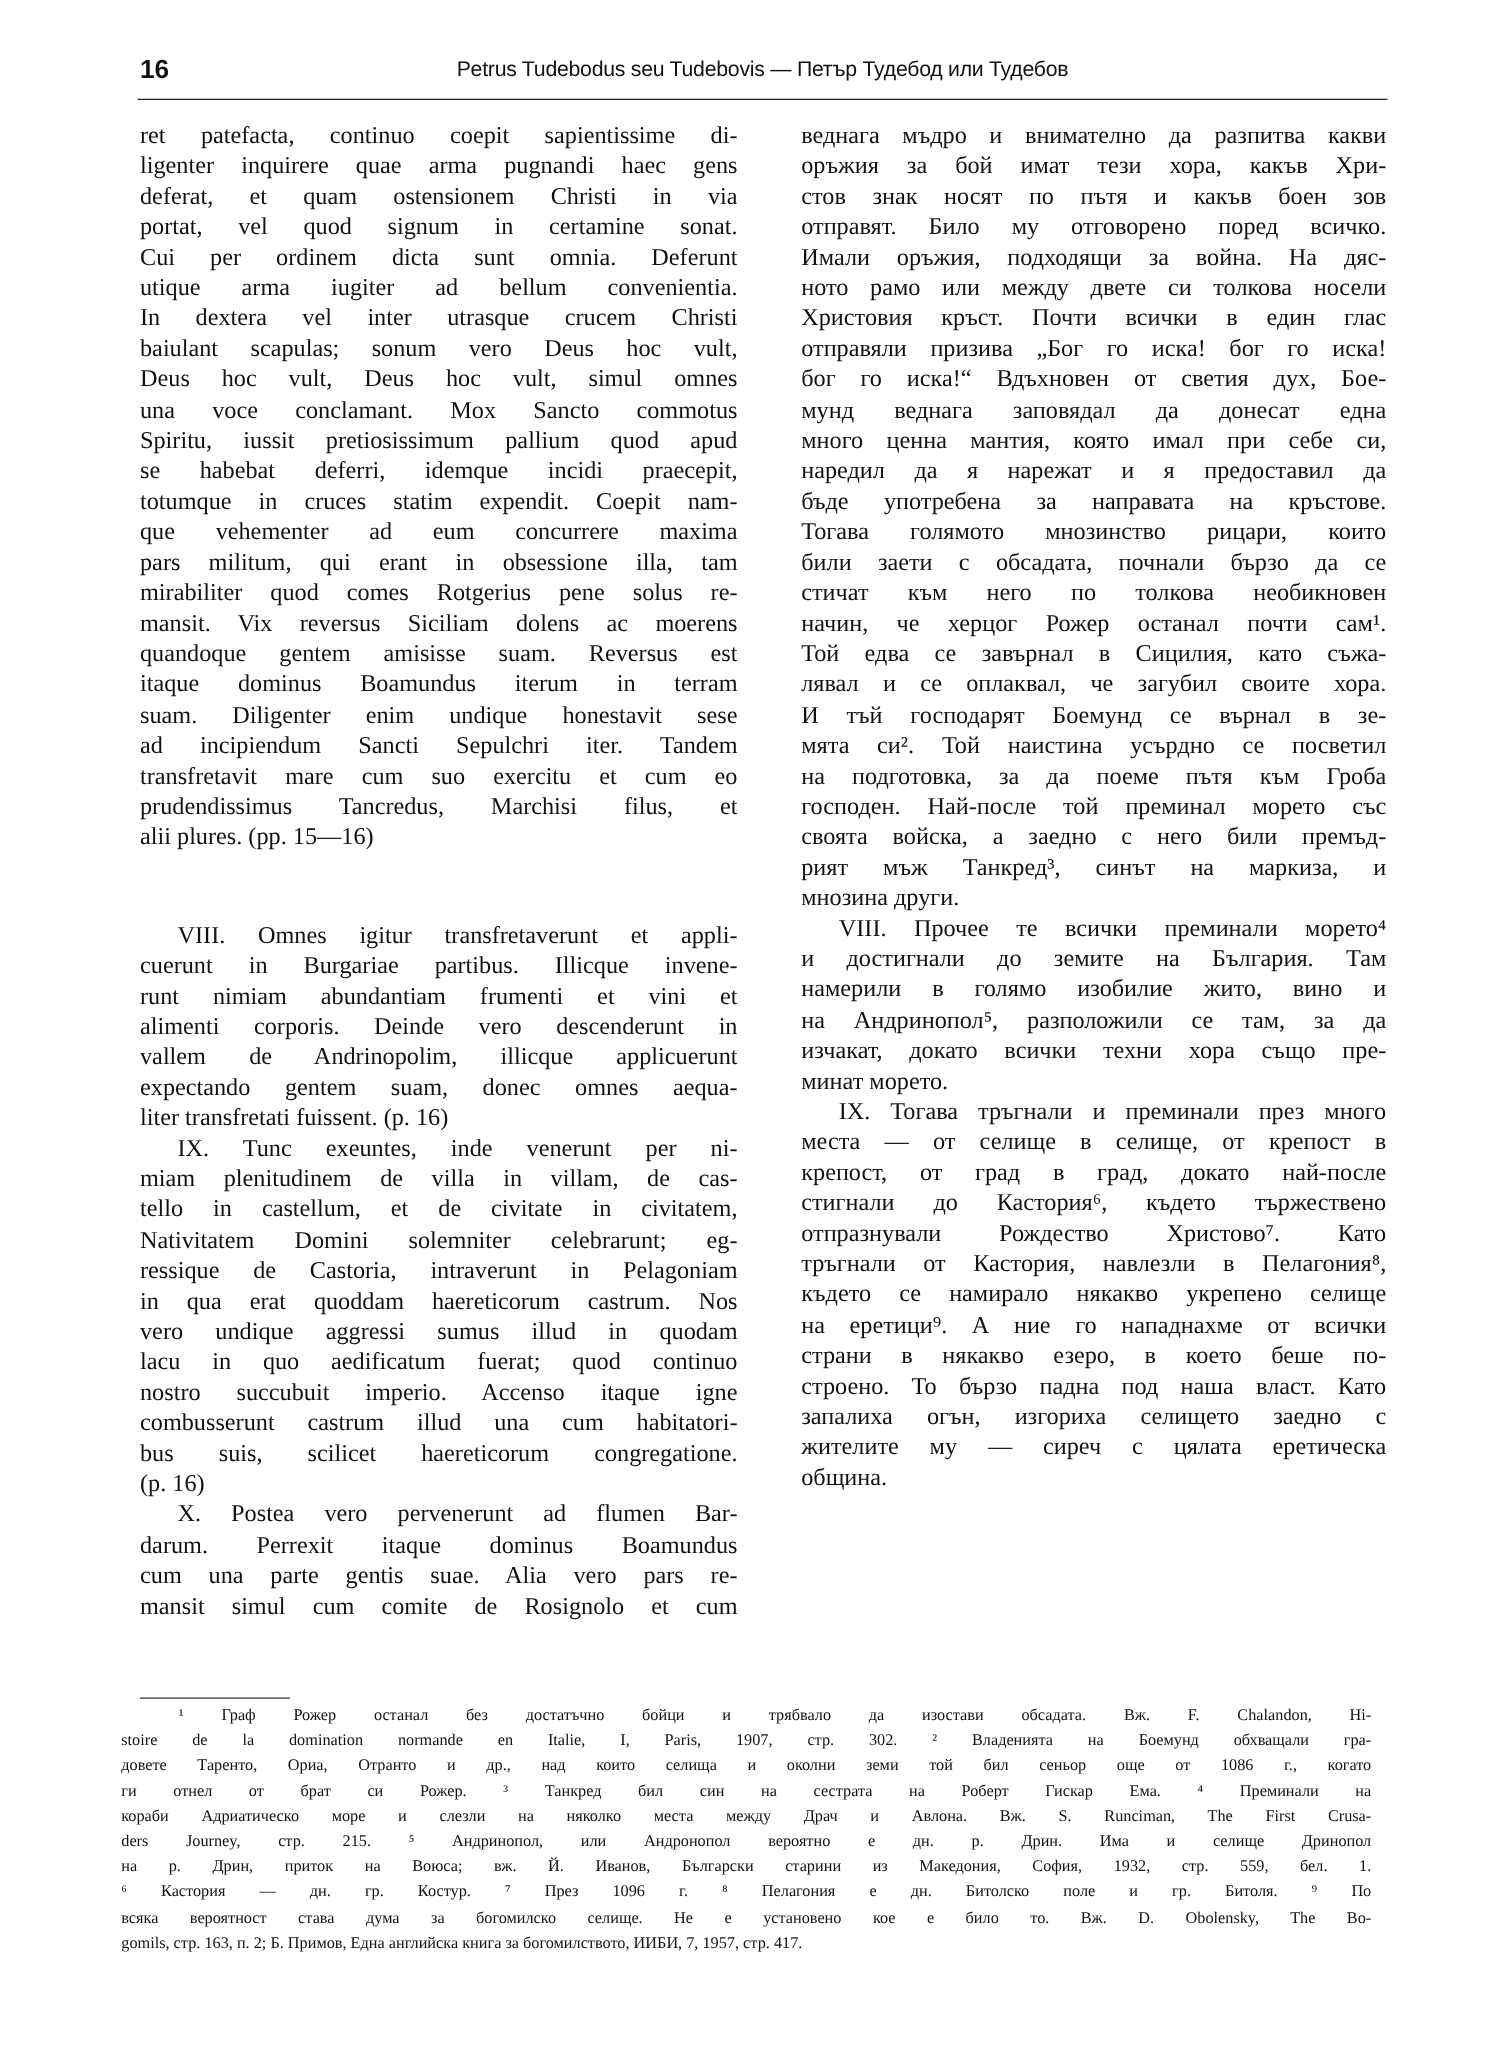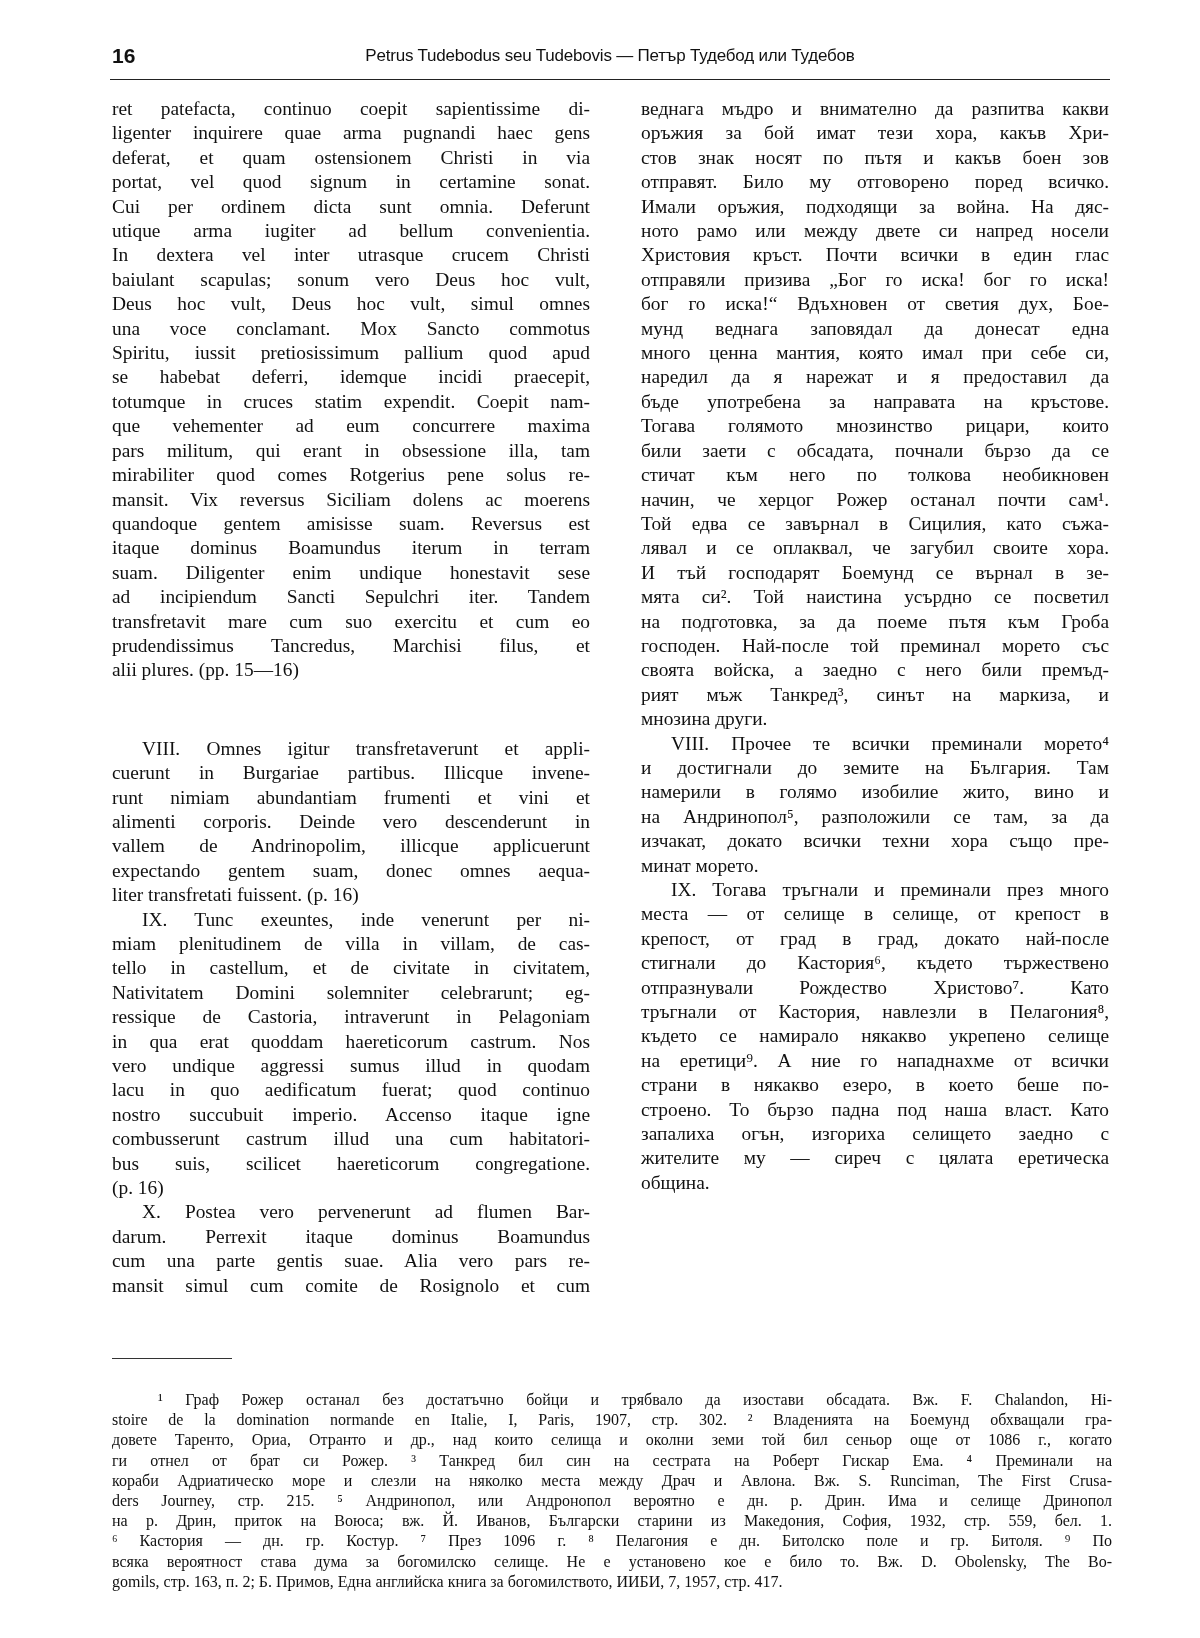--- a/index.html
+++ b/index.html
@@ -30,22 +30,22 @@
   .col-left { left: 112px; width: 478px; }
   .col-right { left: 641px; width: 468px; }
   .para { margin: 0; text-align: justify; }
   .para .ln { display: block; text-align: justify; text-align-last: justify; white-space: nowrap; }
   .para .ln.last { text-align-last: left; }
   .indent { padding-left: 30px; }
   .footnote-rule {
     position: absolute; left: 112px; top: 1358px; width: 120px; border-top: 1px solid #333;
   }
   .footnotes {
-    position: absolute; left: 112px; top: 1362px; width: 1000px;
-    font-size: 16px; line-height: 20.2px; margin-top: 28px;
+    position: absolute; left: 97px; top: 1362px; width: 1000px;
+    font-size: 13px; line-height: 20.2px;
   }
   .footnotes .ln { display: block; white-space: nowrap; text-align: justify; text-align-last: justify; }
   .footnotes .ln.last { text-align-last: left; }
 </style>
 </head>
 <body>
 
 <div class="header">
   <span class="page-number">16</span>
   <div class="running-title">Petrus Tudebodus seu Tudebovis — Петър Тудебод или Тудебов</div>
@@ -111,21 +111,21 @@
   </div>
 </div>
 
 <div class="col col-right">
   <div class="para">
     <span class="ln">веднага мъдро и внимателно да разпитва какви</span>
     <span class="ln">оръжия за бой имат тези хора, какъв Хри-</span>
     <span class="ln">стов знак носят по пътя и какъв боен зов</span>
     <span class="ln">отправят. Било му отговорено поред всичко.</span>
     <span class="ln">Имали оръжия, подходящи за война. На дяс-</span>
-    <span class="ln">ното рамо или между двете си напред носели</span>
+    <span class="ln">ното рамо или между двете си толкова носели</span>
     <span class="ln">Христовия кръст. Почти всички в един глас</span>
     <span class="ln">отправяли призива „Бог го иска! бог го иска!</span>
     <span class="ln">бог го иска!“ Вдъхновен от светия дух, Бое-</span>
     <span class="ln">мунд веднага заповядал да донесат една</span>
     <span class="ln">много ценна мантия, която имал при себе си,</span>
     <span class="ln">наредил да я нарежат и я предоставил да</span>
     <span class="ln">бъде употребена за направата на кръстове.</span>
     <span class="ln">Тогава голямото мнозинство рицари, които</span>
     <span class="ln">били заети с обсадата, почнали бързо да се</span>
     <span class="ln">стичат към него по толкова необикновен</span>

